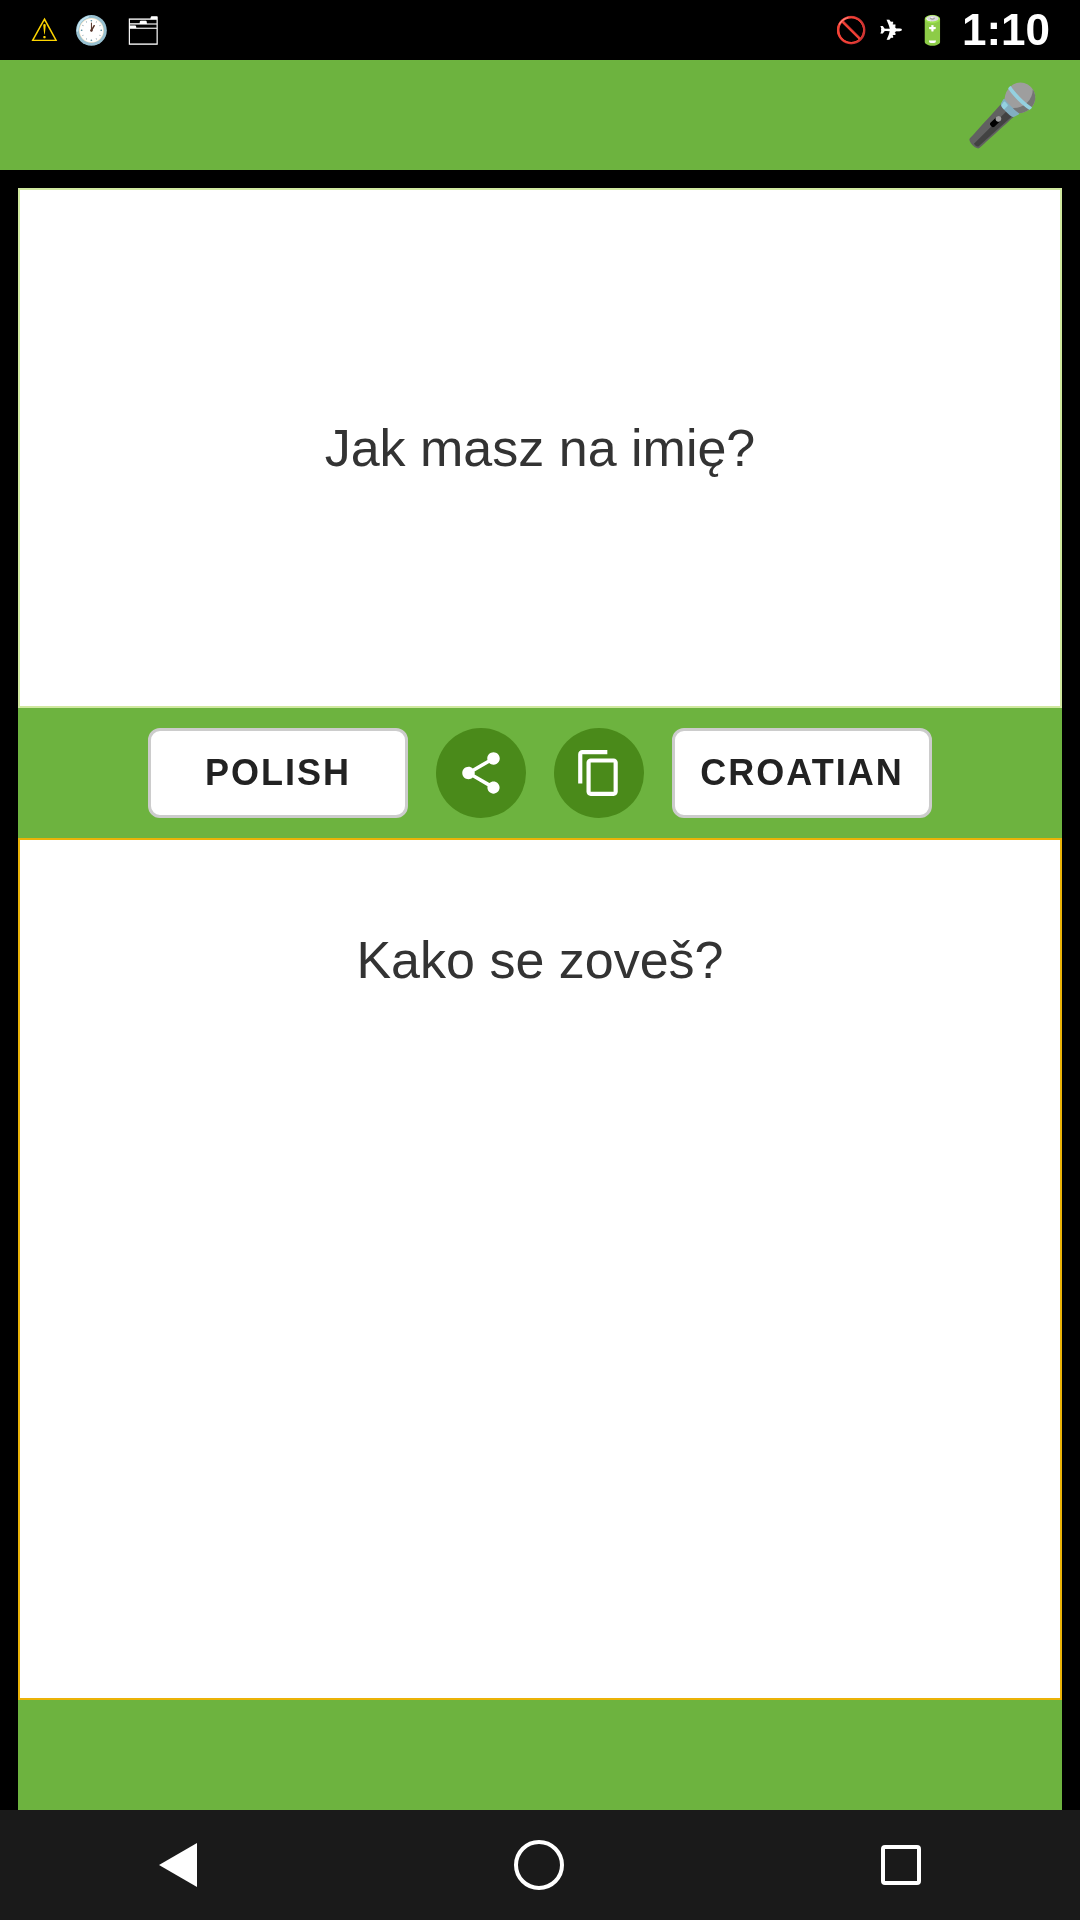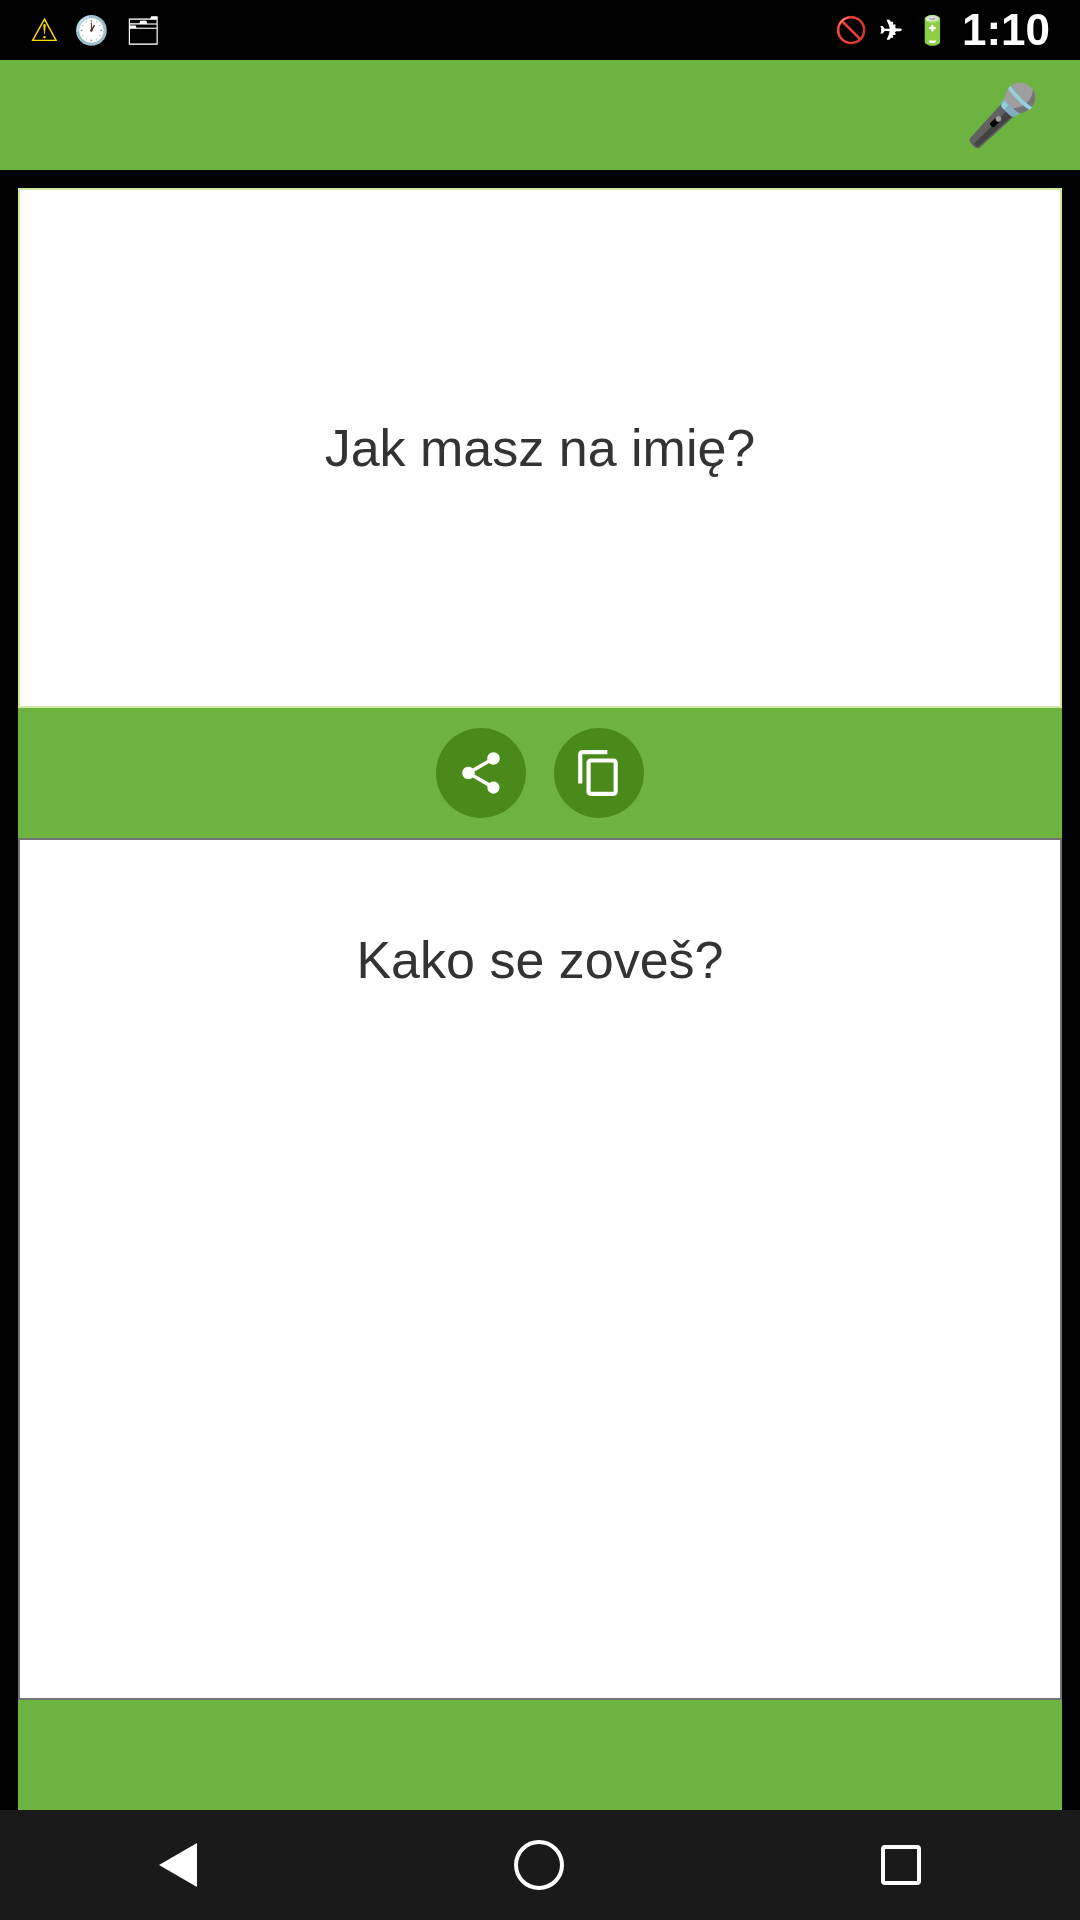--- a/index.html
+++ b/index.html
@@ -122,21 +122,21 @@
 
     .action-btn svg {
       width: 50px;
       height: 50px;
       fill: #fff;
     }
 
     
     .translation-panel {
       background: #fff;
-      border: 2px solid #737373;
+      border: 2px solid #eab308;
       margin: 0 18px 0 18px;
       flex: 1;
       display: flex;
       align-items: flex-start;
       justify-content: center;
       padding-top: 60px;
     }
 
     .translation-text {
       font-size: 52px;
@@ -221,33 +221,39 @@
   <button class="nav-btn">
     <span class="mic-icon">🎤</span>
   </button>
 </div>
 
 <div class="source-panel">
   <div class="source-text">Jak masz na imię?</div>
 </div>
 
 <div class="middle-bar">
+  <button class="lang-button">
+    <span>POLISH</span>
+  </button>
 
   <button class="action-btn">
     <svg viewBox="0 0 24 24">
       <path d="M18 16.08c-.76 0-1.44.3-1.96.77L8.91 12.7c.05-.23.09-.46.09-.7s-.04-.47-.09-.7l7.05-4.11c.54.5 1.25.81 2.04.81 1.66 0 3-1.34 3-3s-1.34-3-3-3-3 1.34-3 3c0 .24.04.47.09.7L8.04 9.81C7.5 9.31 6.79 9 6 9c-1.66 0-3 1.34-3 3s1.34 3 3 3c.79 0 1.50-.31 2.04-.81l7.12 4.16c-.05.21-.08.43-.08.65 0 1.61 1.31 2.92 2.92 2.92s2.92-1.31 2.92-2.92-1.31-2.92-2.92-2.92z"></path>
     </svg>
   </button>
 
   <button class="action-btn">
     <svg viewBox="0 0 24 24">
       <path d="M16 1H4c-1.1 0-2 .9-2 2v14h2V3h12V1zm3 4H8c-1.1 0-2 .9-2 2v14c0 1.1.9 2 2 2h11c1.1 0 2-.9 2-2V7c0-1.1-.9-2-2-2zm0 16H8V7h11v14z"></path>
     </svg>
   </button>
 
+  <button class="lang-button">
+    <span>CROATIAN</span>
+  </button>
 </div>
 
 <div class="translation-panel">
   <div class="translation-text">Kako se zoveš?</div>
 </div>
 
 <div class="bottom-bar"></div>
 
 <div class="nav-bar">
   <button class="nav-btn">

